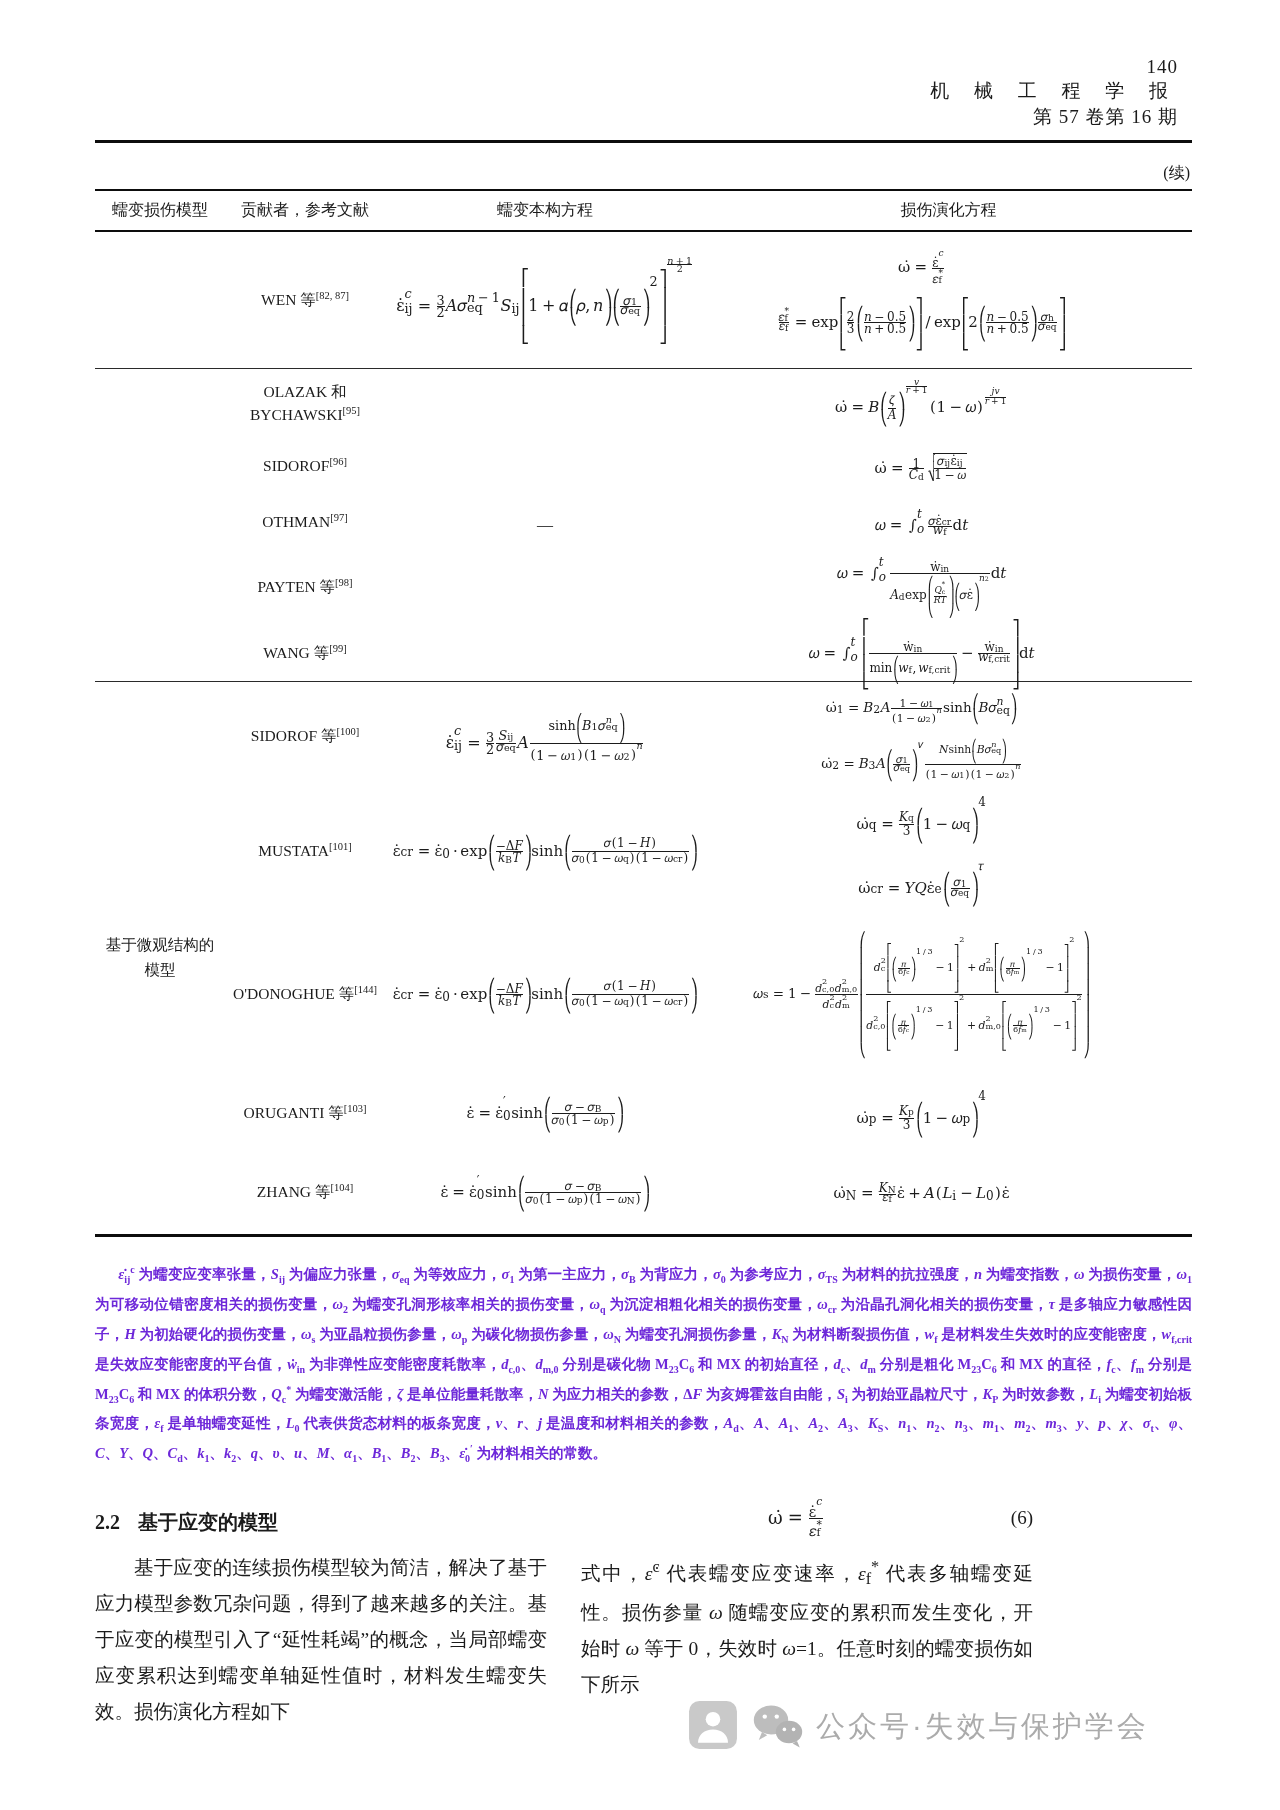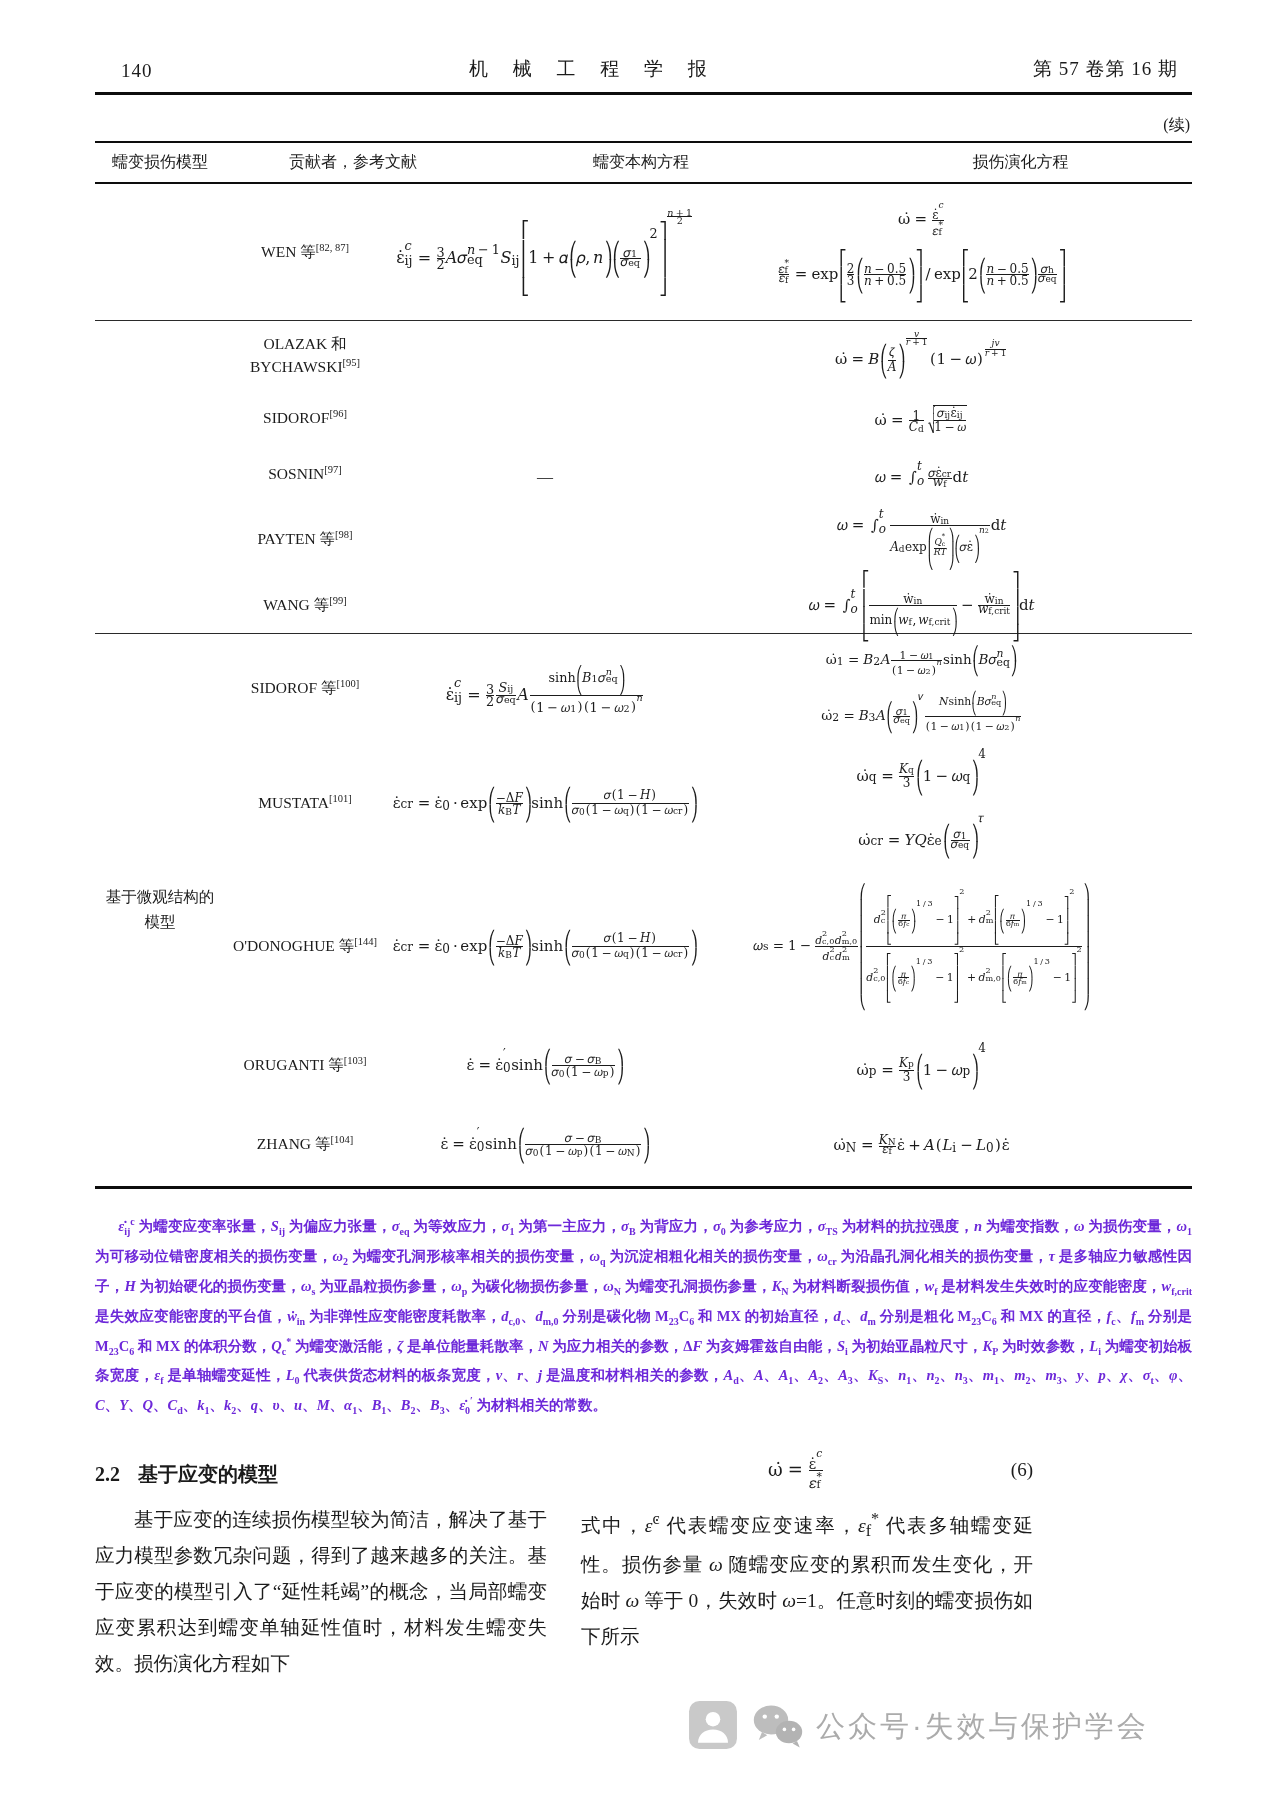--- a/index.html
+++ b/index.html
@@ -8,29 +8,30 @@
     font-family:"Liberation Serif","DejaVu Serif",serif;
     overflow:hidden;position:relative;
   }
   .page{padding:56px 88px 0 95px;position:relative;}
 
   
   .pg-header{
     display:flex;justify-content:space-between;align-items:flex-end;
     font-size:19px;letter-spacing:1px;padding:0 14px 10px 26px;
     border-bottom:3px solid #0d0d0d;
+    flex-direction:column;
   }
   .pg-header .journal{letter-spacing:10px;}
 
   .cont-note{text-align:right;font-size:16px;margin-top:20px;padding-right:2px;}
 
   
   .jtable{margin-top:5px;border-top:2.2px solid #0d0d0d;border-bottom:3px solid #0d0d0d;}
   .t-grid{display:grid;grid-template-columns:130px 160px 320px 1fr;}
-  .t-head{border-bottom:2.2px solid #0d0d0d;gap:48px;}
+  .t-head{border-bottom:2.2px solid #0d0d0d;}
   .t-head > div{
     font-size:16px;display:flex;align-items:center;justify-content:center;
     padding:9px 2px;
   }
   .t-sec{border-top:1px solid #2a2a2a;}
   .sec-wen{border-top:none;}
   .cell{display:flex;align-items:center;justify-content:center;text-align:center;padding:2px 4px;}
   .c4{padding-right:58px;}
   .stack{flex-direction:column;}
   .contrib{font-size:15.5px;max-width:150px;display:inline-block;line-height:1.5;}
@@ -356,21 +357,21 @@
                   <mn>1</mn>
                   <mo>−</mo>
                   <mi>ω</mi>
                 </mrow>
               </mfrac>
             </msqrt>
           </math>
         </div>
 
       <div class="cell" style="grid-column:2;grid-row:3;">
-        <span class="contrib"><span>SOSNIN</span><sup>[97]</sup></span>
+        <span class="contrib"><span>OTHMAN</span><sup>[97]</sup></span>
       </div>
       <div class="cell c4 m15" style="grid-column:4;grid-row:3;">
           <math>
             <mi>ω</mi>
             <mo>=</mo>
             <msubsup>
               <mo>∫</mo>
               <mi>o</mi>
               <mi>t</mi>
             </msubsup>

